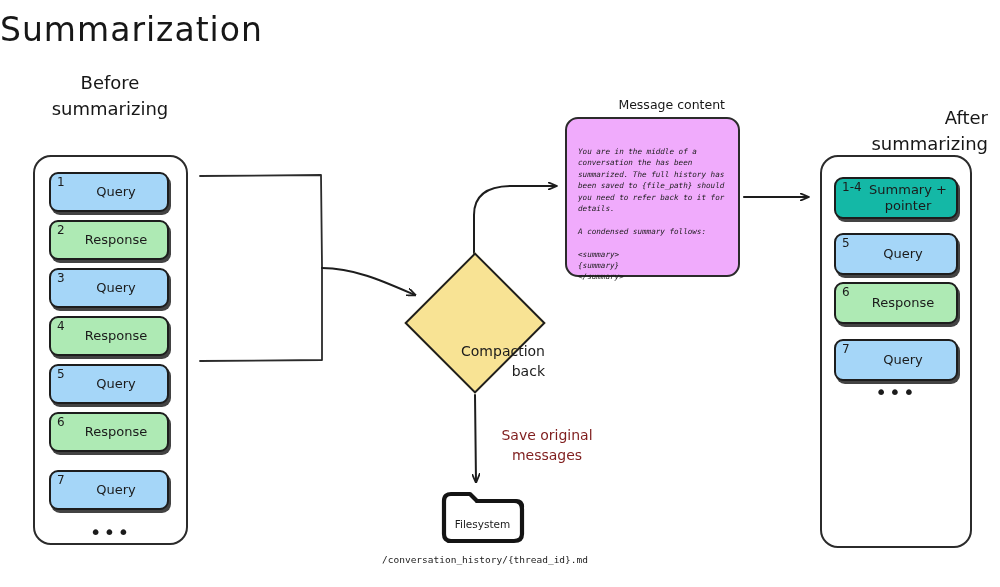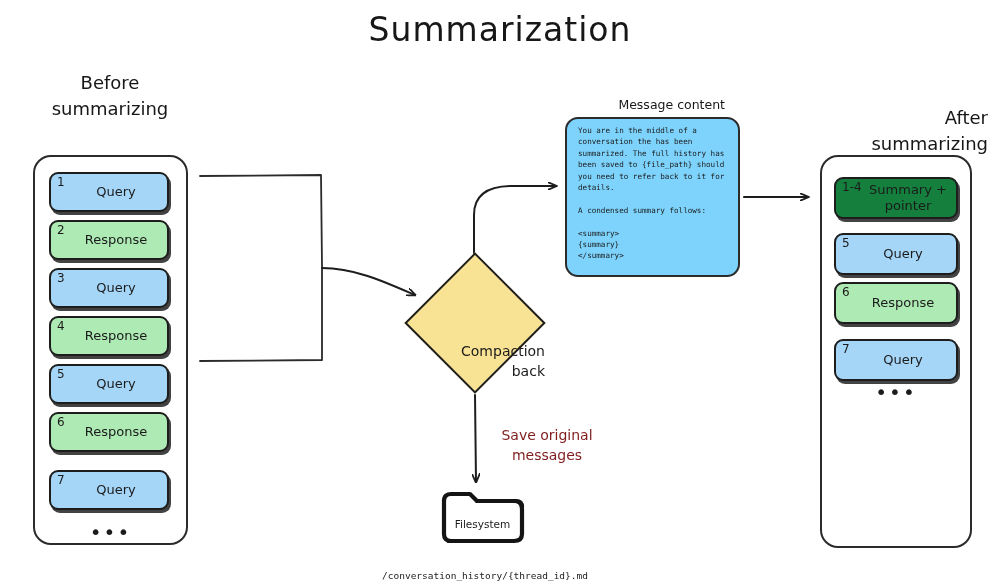--- a/index.html
+++ b/index.html
@@ -20,21 +20,21 @@
     left: 0; top: 0;
     width: 1000px;
     height: 587px;
   }
   .abs { position: absolute; }
 
   
   #page-title {
     left: 0; top: 10px;
     width: 1000px;
-    text-align: center;
+    text-align: left;
     font-size: 33px;
     letter-spacing: 1px;
     color: #171717;
   }
 
   
   .col-heading {
     text-align: center;
     font-size: 18px;
     line-height: 26px;
@@ -76,44 +76,45 @@
     text-align: center;
     font-size: 13px;
     color: #1b1b1b;
     line-height: 16px;
     padding-left: 14px;
     box-sizing: border-box;
   }
   .msg.two-line .lbl { padding-left: 24px; }
   .q { background: #a5d6f8; }
   .r { background: #aeeab4; }
-  .s { background: #15803d; }
+  .s { background: #14b8a6; }
 
   .dots {
     position: absolute;
     text-align: center;
     font-size: 20px;
     letter-spacing: 2px;
     color: #1b1b1b;
     line-height: 10px;
   }
 
   
   #msg-card-label {
     left: 575px; top: 97px; width: 150px;
     text-align: right; font-size: 12.5px; color: #171717;
   }
   #msg-card {
     left: 565px; top: 117px;
     width: 175px; height: 160px;
-    background: #7dd3fc;
+    background: #f0abfc;
     border: 2px solid #2b2b2b;
     border-radius: 13px;
     box-sizing: border-box;
-    padding: 6px 11px;
+    padding: 27px 11px;
+    font-style: italic;
   }
   #msg-card pre {
     margin: 0;
     font-family: "DejaVu Sans Mono", monospace;
     font-size: 7.6px;
     line-height: 11.4px;
     color: #1b1b1b;
     white-space: pre-wrap;
   }
 
@@ -147,21 +148,20 @@
   }
 
   
   #folder { left: 440px; top: 489px; width: 85px; height: 54px; }
   #folder-caption {
     left: 370px; top: 554px; width: 230px;
     text-align: center;
     font-family: "DejaVu Sans Mono", monospace;
     font-size: 9.5px;
     color: #1b1b1b;
-    margin-top: 16px;
   }
   #folder-text {
     position: absolute;
     left: 0; top: 29px; width: 85px;
     text-align: center; font-size: 10.5px; color: #1b1b1b;
   }
 </style>
 </head>
 <body>
 

